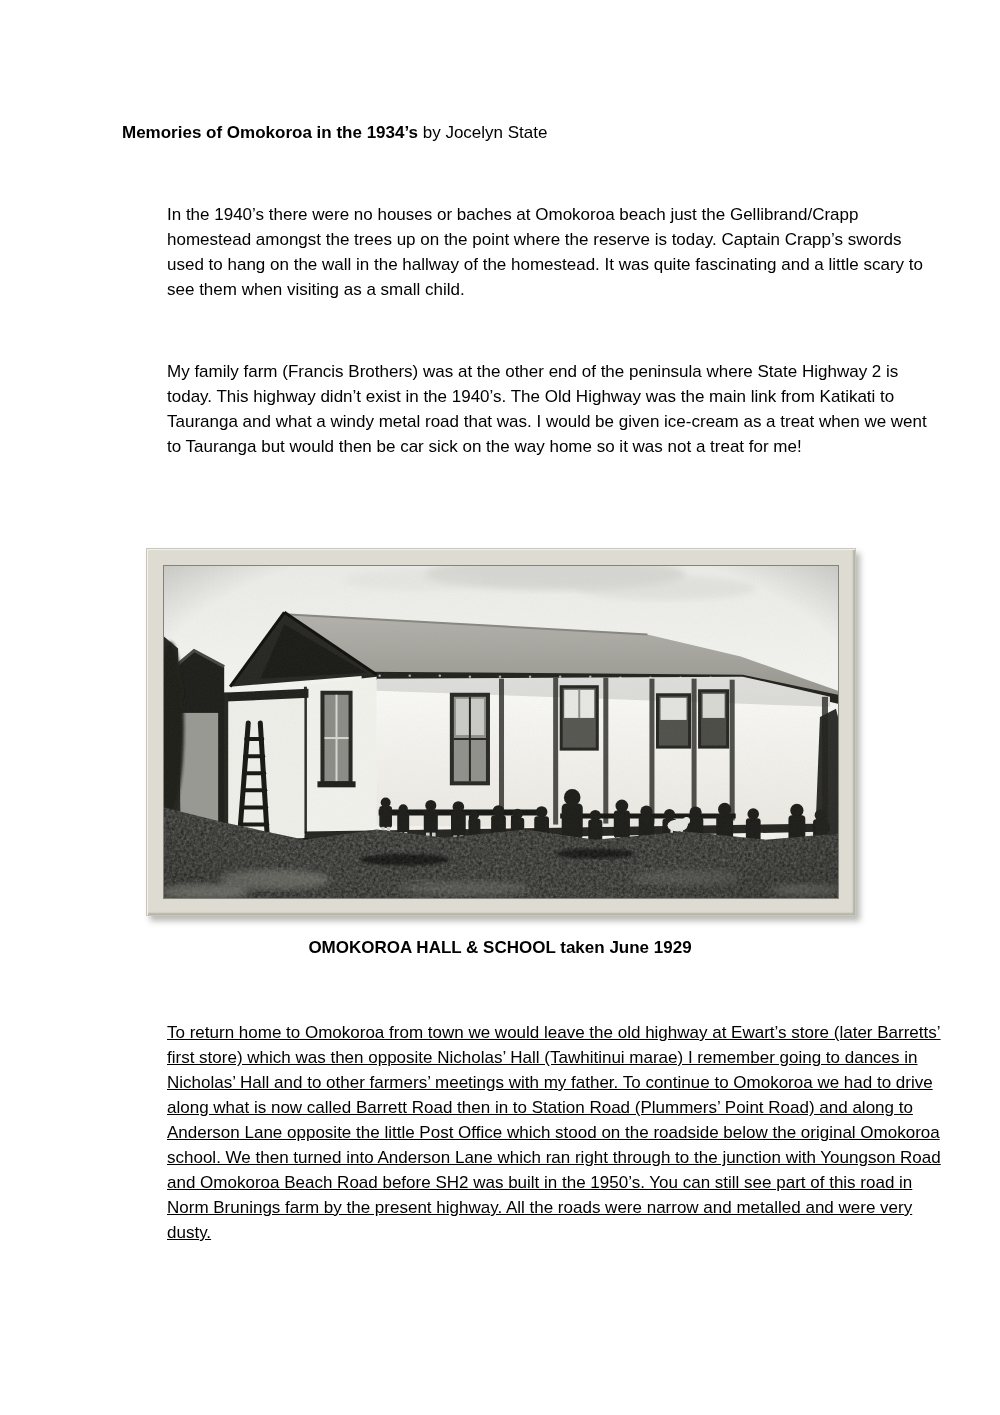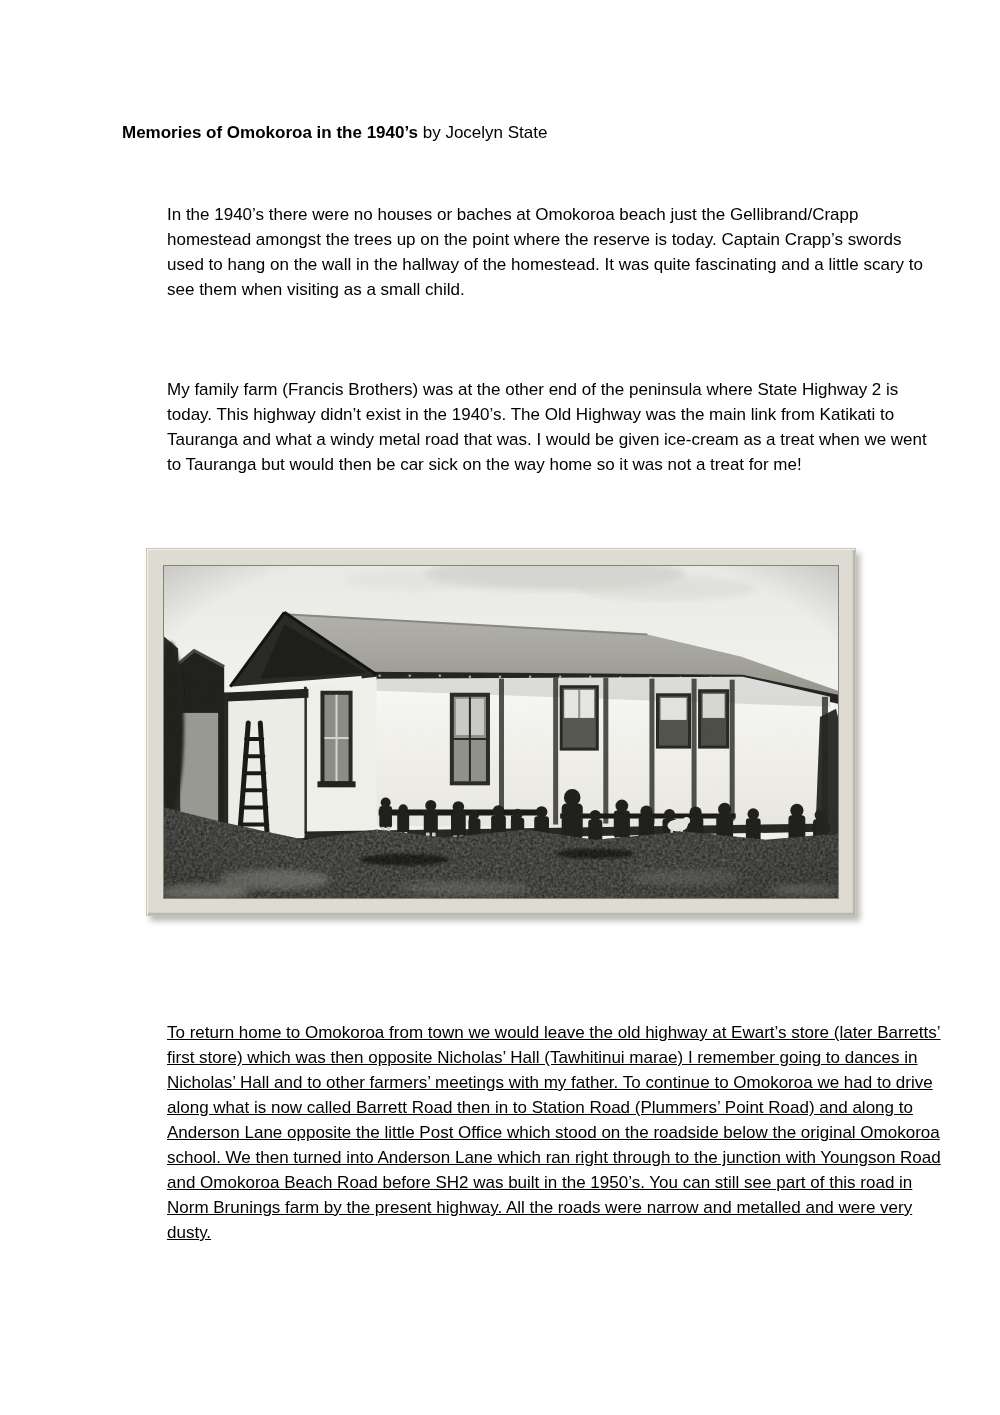--- a/index.html
+++ b/index.html
@@ -24,21 +24,21 @@
   .title strong { font-weight: bold; }
   .para {
     position: absolute;
     left: 122px;
     width: 776px;
     font-size: 17px;
     line-height: 25px;
     margin-left: 45px;
   }
   .para-1 { top: 202px; }
-  .para-2 { top: 377px; }
+  .para-2 { top: 359px; }
   .para-3 { top: 1020px; text-decoration: underline; }
   .photo-frame {
     position: absolute;
     left: 146px;
     top: 548px;
     width: 710px;
     height: 368px;
     background: #dedcd2;
     border: 1px solid #c9c7bb;
     padding: 16px;
@@ -65,21 +65,21 @@
     font-size: 17px;
     line-height: 25px;
     font-weight: bold;
   }
 </style>
 </head>
 <body>
 
 <div class="page">
 
-  <h1 class="title"><strong>Memories of Omokoroa in the 1940’s</strong><span> by Jocelyn State</span></h1>
+  <h1 class="title"><strong>Memories of Omokoroa in the 1934’s</strong><span> by Jocelyn State</span></h1>
 
   <p class="para para-1">In the 1940’s there were no houses or baches at Omokoroa beach just the Gellibrand/Crapp homestead amongst the trees up on the point where the reserve is today. Captain Crapp’s swords used to hang on the wall in the hallway of the homestead. It was quite fascinating and a little scary to see them when visiting as a small child.</p>
 
   <p class="para para-2">My family farm (Francis Brothers) was at the other end of the peninsula where State Highway 2 is today. This highway didn’t exist in the 1940’s. The Old Highway was the main link from Katikati to Tauranga and what a windy metal road that was. I would be given ice-cream as a treat when we went to Tauranga but would then be car sick on the way home so it was not a treat for me!</p>
 
   <figure class="photo-frame">
     <div class="photo-inner">
       <svg viewBox="0 0 672 330" preserveAspectRatio="none">
         <defs>
           <linearGradient id="skyGrad" x1="0" y1="0" x2="0" y2="1">
@@ -270,16 +270,17 @@
           <ellipse cx="430" cy="286" rx="40" ry="5" fill="#050504" opacity="0.6" filter="url(#soft2)"></ellipse>
           <ellipse cx="240" cy="292" rx="45" ry="6" fill="#050504" opacity="0.6" filter="url(#soft2)"></ellipse>
         </g>
 
         <rect x="0" y="0" width="672" height="330" filter="url(#grain)"></rect>
         <rect x="0" y="0" width="672" height="330" fill="url(#vig)"></rect>
       </svg>
     </div>
   </figure>
 
+  <div class="caption">OMOKOROA HALL &amp; SCHOOL taken June 1929</div>
 
   <p class="para para-3">To return home to Omokoroa from town we would leave the old highway at Ewart’s store (later Barretts’ first store) which was then opposite Nicholas’ Hall (Tawhitinui marae) I remember going to dances in Nicholas’ Hall and to other farmers’ meetings with my father. To continue to Omokoroa we had to drive along what is now called Barrett Road then in to Station Road (Plummers’ Point Road) and along to Anderson Lane opposite the little Post Office which stood on the roadside below the original Omokoroa school. We then turned into Anderson Lane which ran right through to the junction with Youngson Road and Omokoroa Beach Road before SH2 was built in the 1950’s. You can still see part of this road in Norm Brunings farm by the present highway. All the roads were narrow and metalled and were very dusty.</p>
 
 </div>
 
 </body></html>

